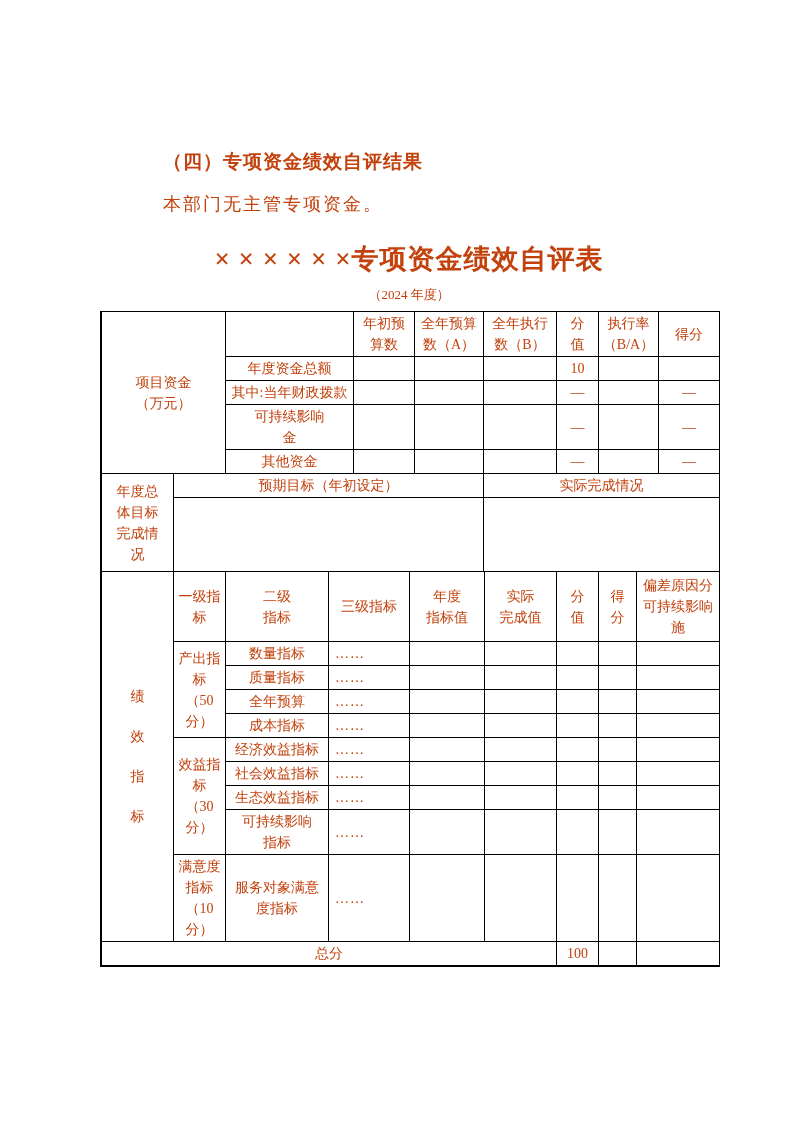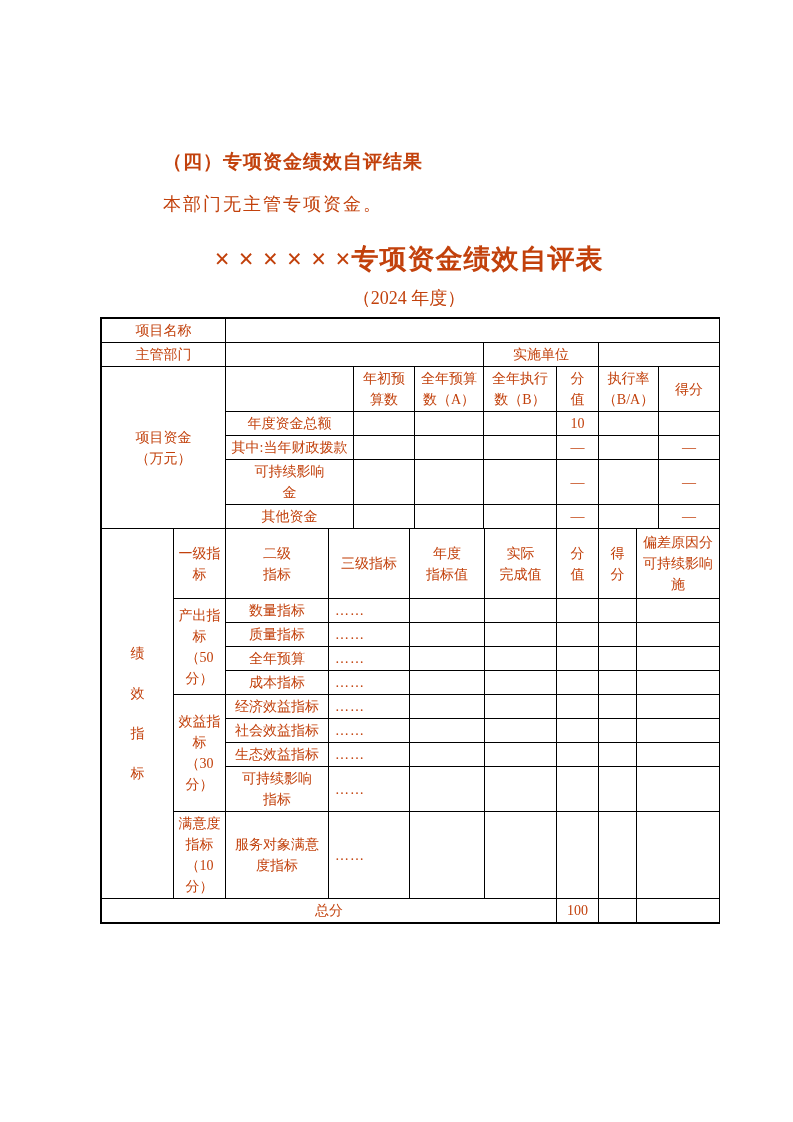--- a/index.html
+++ b/index.html
@@ -28,21 +28,21 @@
     width:618px;
     text-align:center;
     font-size:27px;
     font-weight:bold;
     letter-spacing:1px;
   }
   .subtitle{
     margin:9px 0 0 100px;
     width:618px;
     text-align:center;
-    font-size:18px;
+    font-size:13px;
   }
   .tbl-wrap{
     width:618px;
     margin:7px 0 0 100px;
     border:1.5px solid #000;
   }
   table{
     border-collapse:collapse;
     table-layout:fixed;
     width:618px;
@@ -71,40 +71,20 @@
   <h3 class="section-heading">（四）专项资金绩效自评结果</h3>
 
   <p class="intro">本部门无主管专项资金。</p>
 
   <h1 class="main-title">× × × × × ×专项资金绩效自评表</h1>
 
   <div class="subtitle">（2024 年度）</div>
 
   <div class="tbl-wrap">
 
-    <table>
-      <colgroup>
-          <col style="width:124px">
-          <col style="width:258px">
-          <col style="width:115px">
-          <col style="width:121px">
-        </colgroup>
-      <tbody>
-          <tr style="height:22px">
-        <td>项目名称</td>
-        <td colspan="3"></td>
-      </tr>
-      <tr style="height:23px">
-        <td>主管部门</td>
-        <td></td>
-        <td>实施单位</td>
-        <td></td>
-      </tr>
-    </tbody>
-      </table>
 
     <table class="stack">
       <colgroup>
           <col style="width:124px">
           <col style="width:128px">
           <col style="width:61px">
           <col style="width:69px">
           <col style="width:73px">
           <col style="width:42px">
           <col style="width:60px">
@@ -160,20 +140,41 @@
         <td></td>
         <td></td>
         <td></td>
         <td>—</td>
         <td></td>
         <td>—</td>
       </tr>
     </tbody>
       </table>
 
+    <table class="stack">
+      <colgroup>
+          <col style="width:72px">
+          <col style="width:310px">
+          <col style="width:236px">
+        </colgroup>
+      <tbody>
+          <tr style="height:23px">
+        <td rowspan="2">年度总
+体目标
+完成情
+况</td>
+        <th>预期目标（年初设定）</th>
+        <th>实际完成情况</th>
+      </tr>
+      <tr style="height:74px">
+        <td></td>
+        <td></td>
+      </tr>
+    </tbody>
+      </table>
 
     <table class="stack">
       <colgroup>
           <col style="width:72px">
           <col style="width:52px">
           <col style="width:103px">
           <col style="width:81px">
           <col style="width:75px">
           <col style="width:72px">
           <col style="width:42px">

